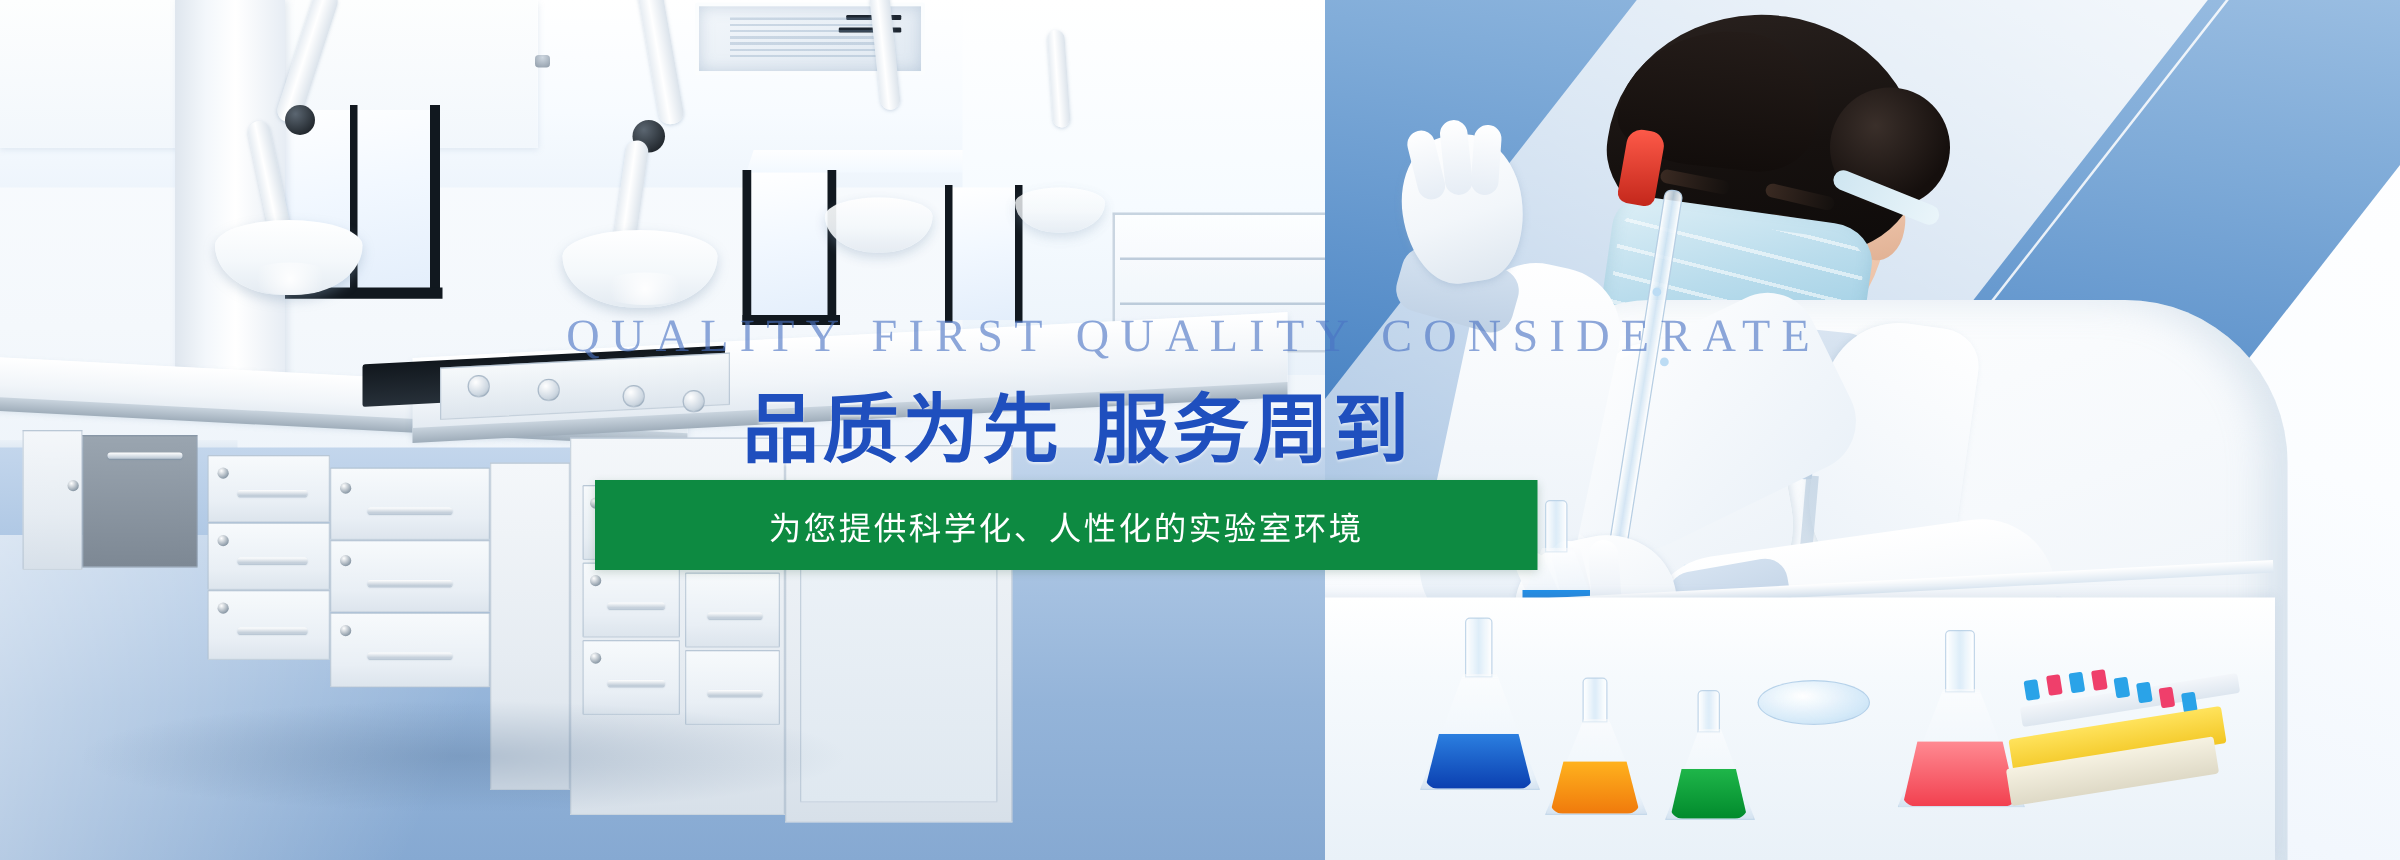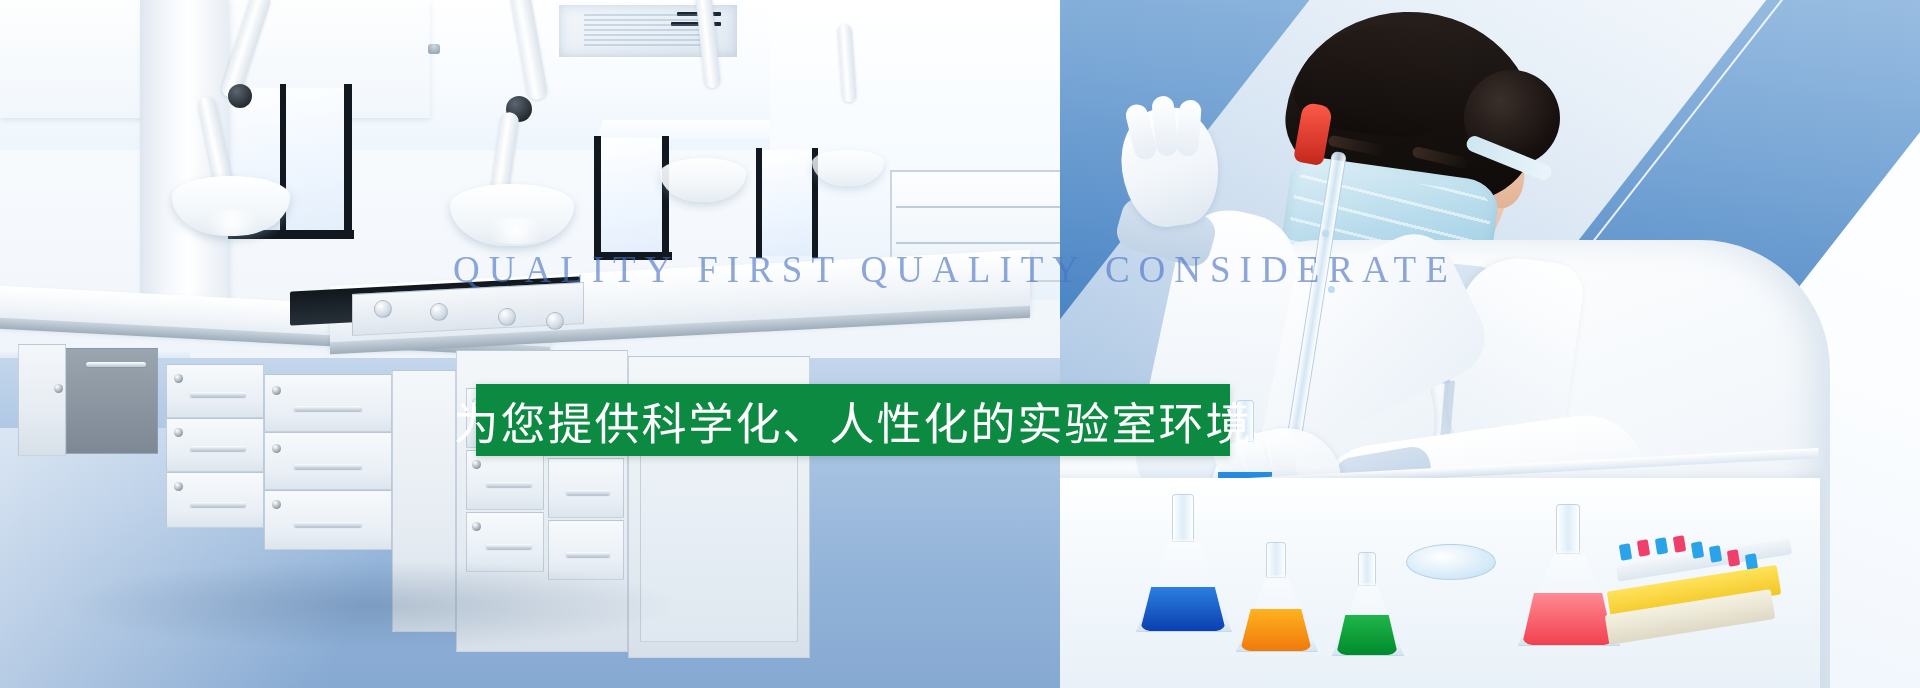--- a/index.html
+++ b/index.html
@@ -592,21 +592,21 @@
     box-shadow: 0 2px 7px rgba(40,90,60,.22);
   }
   .green-band-text {
     position: absolute;
     left: 0; top: 0;
     width: 100%; height: 100%;
     display: flex;
     align-items: center;
     justify-content: center;
     font-family: "DejaVu Sans", "Liberation Sans", sans-serif;
-    font-size: 45px;
+    font-size: 26px;
     letter-spacing: 2px;
     color: #ffffff;
     white-space: nowrap;
   }
 </style>
 </head>
 <body>
 
 <div id="banner">
 
@@ -829,19 +829,20 @@
     <div class="tip" style="left:668px;bottom:122px;background:#ef3f6b;transform:rotate(-9deg);"></div>
     <div class="tip" style="left:686px;bottom:118px;background:#2aa3e8;transform:rotate(-9deg);"></div>
 
     <div class="tip-rack" style="left:548px;bottom:80px;width:172px;height:30px;background:linear-gradient(180deg,#ffe35c,#f2c623);transform:rotate(-9deg);"></div>
     <div class="tip-rack" style="left:546px;bottom:56px;width:168px;height:30px;background:linear-gradient(180deg,#f6f2e2,#ded9c6);transform:rotate(-9deg);"></div>
   </div>
 
   <div class="text-block">
     <div class="eng-line">QUALITY FIRST QUALITY CONSIDERATE</div>
 
+    <div class="cn-title">品质为先 服务周到</div>
 
     <div class="green-band">
       <div class="green-band-text">为您提供科学化、人性化的实验室环境</div>
     </div>
   </div>
 
 </div>
 
 </body></html>

